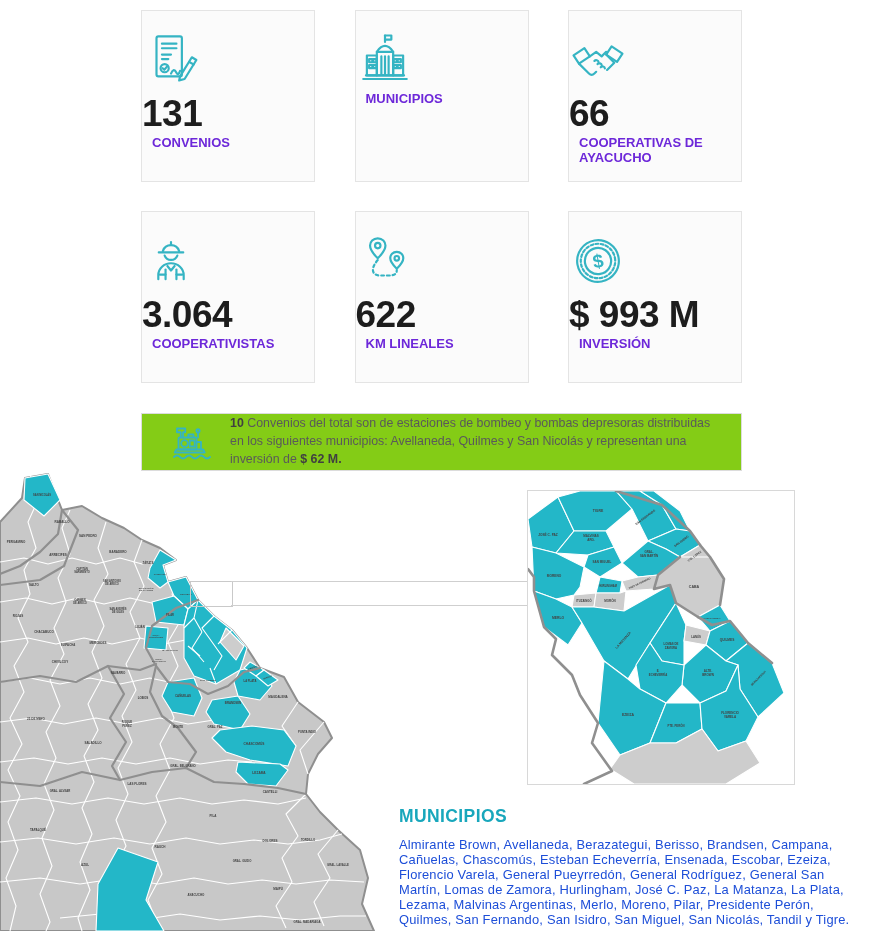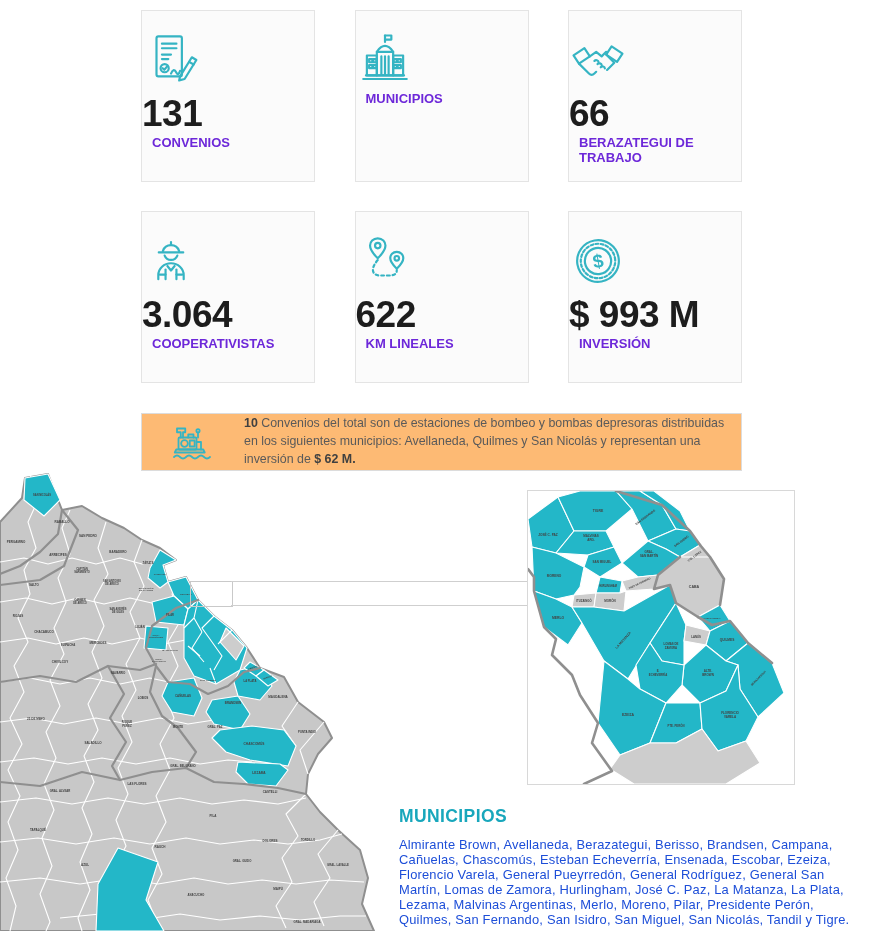--- a/index.html
+++ b/index.html
@@ -11,22 +11,22 @@
          display:grid;grid-template-columns:repeat(3,174px);column-gap:39.5px;row-gap:29px;}
   .card{width:174px;height:172px;background:#fbfbfb;border:1px solid #e4e4e4;
         box-sizing:border-box;text-align:left;}
   .card .icon{margin-top:20px;height:58px;}
   .card .icon svg{width:58px;height:58px;}
   .ic{stroke:var(--accent);stroke-width:2.4;fill:none;stroke-linecap:round;stroke-linejoin:round;}
   .card .num{margin-top:6px;font-size:37px;font-weight:bold;color:#1d1d1d;letter-spacing:-0.5px;line-height:1.02;}
   .card .lbl{margin-top:3px;font-size:13px;font-weight:bold;color:#6d28d9;line-height:1.15;padding:0 10px;}
 
   
-  #notice{position:absolute;left:141px;top:413px;width:601px;height:58px;background:#fdba74;
-          border:1px solid #dcdcdc;box-sizing:border-box;display:flex;align-items:center;gap:14px;}
+  #notice{position:absolute;left:141px;top:413px;width:601px;height:58px;background:#84cc16;
+          border:1px solid #dcdcdc;box-sizing:border-box;display:flex;align-items:center;}
   #notice .icon{margin-left:26px;width:48px;height:48px;flex:none;}
   #notice .icon svg{width:48px;height:48px;}
   #notice .txt{margin-left:14px;margin-right:16px;font-size:12.4px;color:#5a5a5a;line-height:1.45;}
   #notice .b{font-weight:bold;color:#404040;}
 
   
   #main-map{position:absolute;left:0;top:470px;width:400px;height:461px;}
   #inset{position:absolute;left:527px;top:490px;width:266px;height:293px;
          border:1px solid #d8d8d8;background:#fff;box-sizing:content-box;}
   .mapsvg{display:block;width:100%;height:100%;}
@@ -115,21 +115,21 @@
           <path d="M23,28 l7,-5 6,5 5,-5"></path>
           <path d="M11,36 l11,11 q3,3 6,0 l2,-2"></path>
           <path d="M41,26 l9,9 -8,8"></path>
           <path d="M28,33 a2.6,2.3 0 0 1 4.6,1.2"></path>
           <path d="M31.5,36.5 a2.6,2.3 0 0 1 4.6,1.2"></path>
           <path d="M35,40 a2.6,2.3 0 0 1 4.6,1.2"></path>
         </g>
           </svg>
       </div>
       <div class="num">66</div>
-      <div class="lbl">BERAZATEGUI DE TRABAJO</div>
+      <div class="lbl">COOPERATIVAS DE AYACUCHO</div>
     </div>
 
     <div class="card">
       <div class="icon">
         <svg viewBox="0 0 64 64" class="mapsvg">
             <g class="ic">
           <path d="M23,21 a9.5,9.5 0 0 1 18,0"></path>
           <path d="M18.5,22.5 h27"></path>
           <line x1="32" y1="11" x2="32" y2="14"></line>
           <path d="M25,26 a7.5,7.5 0 0 0 14,0"></path>

